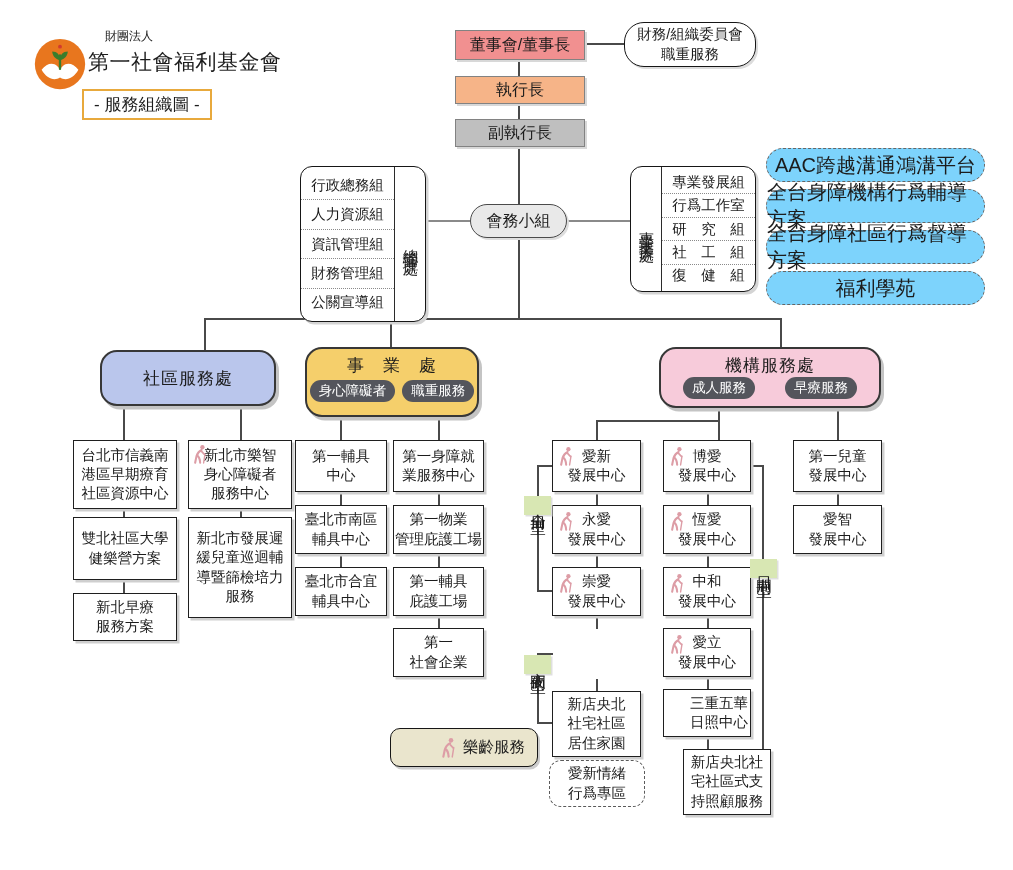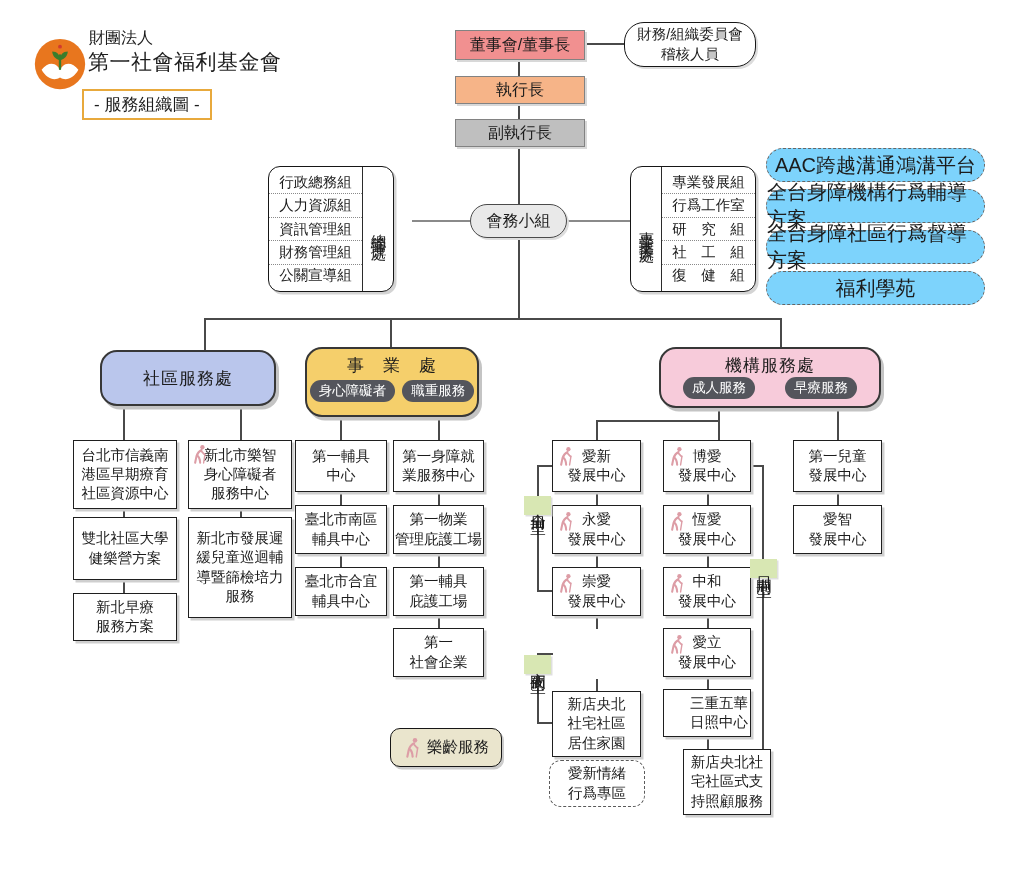--- a/index.html
+++ b/index.html
@@ -35,27 +35,27 @@
   .branch{position:absolute;border:2px solid #373737;border-radius:17px;z-index:2;
       box-shadow:3px 3.5px 0 #c4c4c4;box-sizing:border-box;text-align:center;}
   .branch .btitle{font-size:17px;font-weight:500;letter-spacing:1px;}
   .darkpill{background:#54555c;color:#fff;border-radius:12px;font-size:13.5px;
       padding:2px 9px;line-height:1.3;display:inline-block;}
   .typelabel{position:absolute;background:#d8e7b3;writing-mode:vertical-rl;text-orientation:upright;
       font-size:15.5px;letter-spacing:3px;display:flex;align-items:center;justify-content:center;
       padding:5px 3px;z-index:3;box-shadow:1.5px 1.5px 0 #dfdfdf;}
   .elder-icon{position:absolute;left:4px;top:5px;width:19px;height:21px;z-index:3;}
   .elder-icon svg{width:100%;height:100%;}
-  .hdr-type{position:absolute;left:89px;top:28px;font-size:16px;}
+  .hdr-type{position:absolute;left:105px;top:28px;font-size:12px;}
   .hdr-name{position:absolute;left:88px;top:48px;font-size:21px;font-weight:500;letter-spacing:0.5px;}
   .hdr-sub{position:absolute;left:82px;top:89px;border:2px solid #e8a93c;padding:2px 10px;
       font-size:17px;background:#fff;}
   .senior{position:absolute;left:390px;top:728px;width:110px;height:37px;background:#eae5cd;
       border:1.7px solid #161616;border-radius:10px;display:flex;align-items:center;justify-content:center;
-      gap:4px;font-size:15.5px;box-shadow:2px 2.5px 0 #cccccc;z-index:2;}
+      gap:4px;font-size:15.5px;box-shadow:2px 2.5px 0 #cccccc;z-index:2;padding-left:36px;}
   .senior .elder-icon{position:static;width:20px;height:22px;}
 </style>
 </head>
 <body>
 
 <div class="canvas">
 
   <svg class="abs" style="left:30px;top:36px;" width="60" height="60" viewBox="0 0 62 62">
     <circle cx="31" cy="29" r="26" fill="#e8761e"></circle>
     <path d="M12 35 C17 28 24 27 28 31 L31 34 L34 31 C38 27 45 28 50 35 C45 44 37 47 31 43 C25 47 17 44 12 35 Z" fill="#ffffff"></path>
@@ -76,25 +76,25 @@
   <i class="ln v" style="left:518px;top:147px;height:173px;"></i>
   <i class="ln h gray" style="left:412px;top:220px;width:58px;"></i>
   <i class="ln h gray" style="left:567px;top:220px;width:63px;"></i>
   <i class="ln h" style="left:204px;top:318px;width:577px;"></i>
   <i class="ln v" style="left:204px;top:318px;height:32px;"></i>
   <i class="ln v" style="left:390px;top:318px;height:29px;"></i>
   <i class="ln v" style="left:780px;top:318px;height:29px;"></i>
 
   <div class="bx topbox" style="left:455px;top:30px;width:130px;height:30px;background:#f19090;">董事會/董事長</div>
   <div class="bx pillw" style="left:624px;top:22px;width:132px;height:45px;">財務/組織委員會
-稽核人員</div>
+職重服務</div>
   <div class="bx topbox" style="left:455px;top:76px;width:130px;height:28px;background:#f6b488;">執行長</div>
   <div class="bx topbox" style="left:455px;top:119px;width:130px;height:28px;background:#bfbfbf;">副執行長</div>
 
-  <div class="roundgrp" style="left:268px;top:166px;width:126px;height:126px;">
+  <div class="roundgrp" style="left:300px;top:166px;width:126px;height:156px;">
     <div class="grp-list sep-r">
       <span>行政總務組</span>
       <span>人力資源組</span>
       <span>資訊管理組</span>
       <span>財務管理組</span>
       <span>公關宣導組</span>
     </div>
     <div class="vlabel">總管理處</div>
   </div>
 

